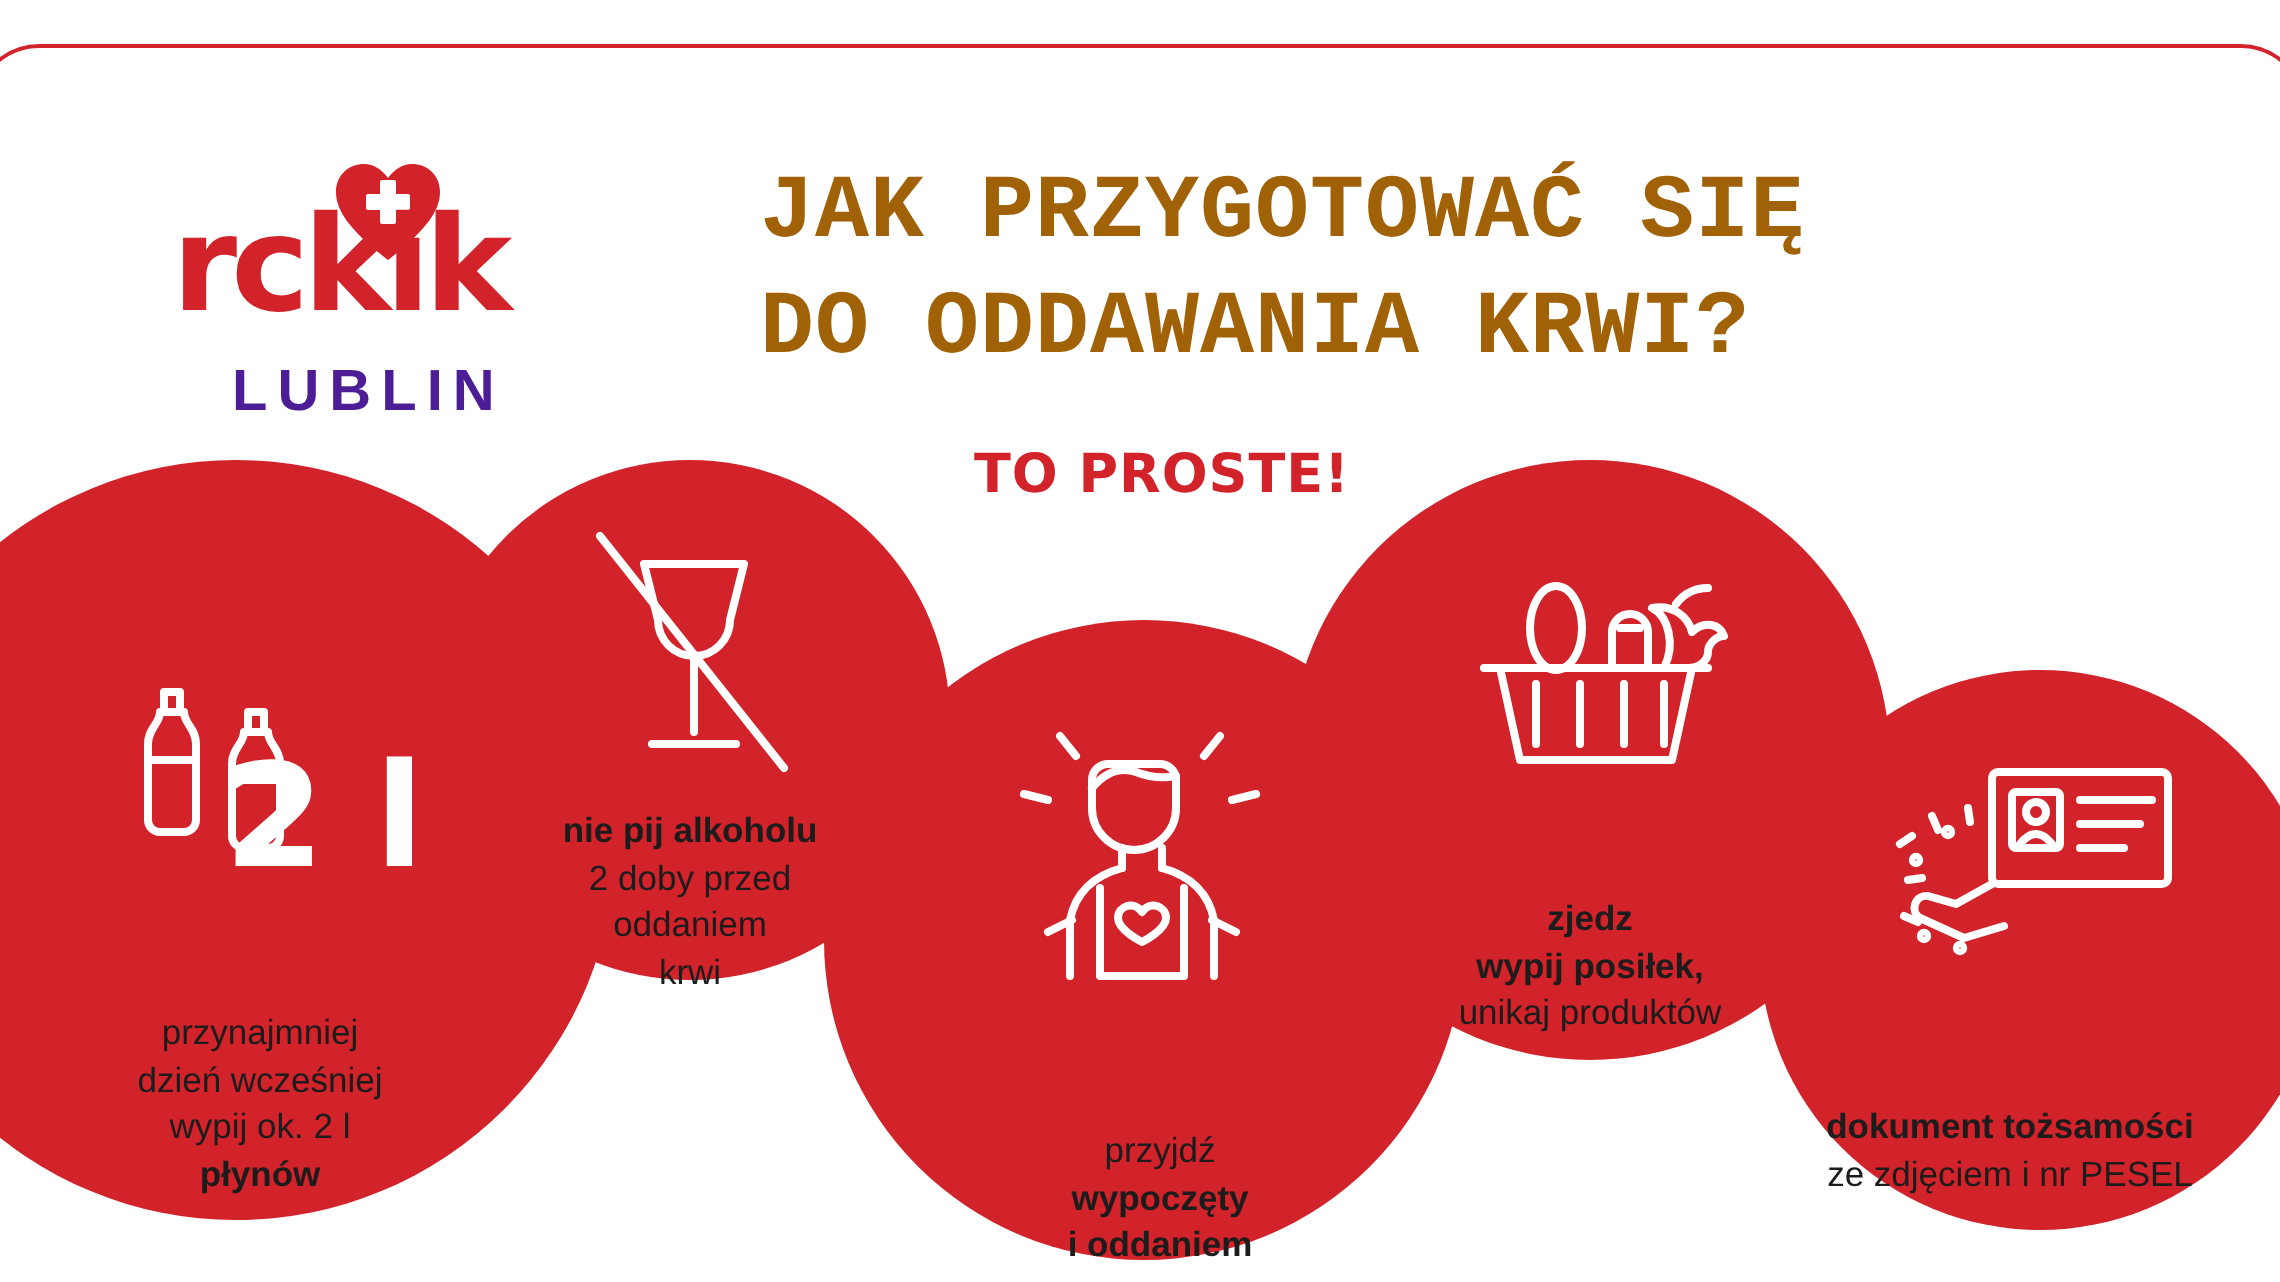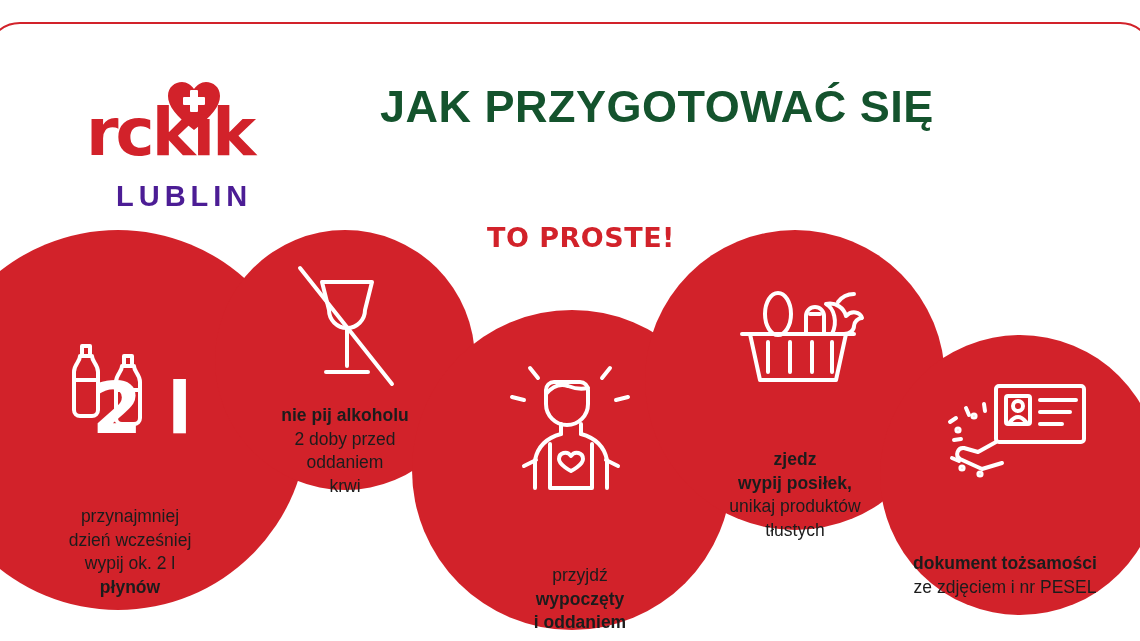--- a/index.html
+++ b/index.html
@@ -75,25 +75,25 @@
     width: 56px;
     height: 52px;
   }
 
   
   .title {
     position: absolute;
     left: 380px;
     top: 78px;
     width: 700px;
-    font-family: Liberation Sans, sans-serif;
+    font-family: Liberation Mono, monospace;
     font-weight: 700;
     font-size: 45px;
     line-height: 1.28;
-    color: #14532d;
+    color: #a16207;
     letter-spacing: 0.5px;
   }
   .subtitle {
     position: absolute;
     left: 487px;
     top: 222px;
     font-family: "DejaVu Sans", sans-serif;
     font-weight: 700;
     font-size: 27px;
     color: #d2222a;
@@ -145,34 +145,35 @@
       <path d="M28 50 C10 36 2 26 2 16 C2 7 9 2 16 2 C21 2 25 5 28 9 C31 5 35 2 40 2 C47 2 54 7 54 16 C54 26 46 36 28 50 Z" fill="#d2222a"></path>
       <rect x="24" y="10" width="8" height="22" fill="#ffffff" rx="1"></rect>
       <rect x="17" y="17" width="22" height="8" fill="#ffffff" rx="1"></rect>
     </svg>
     <div class="logo-word">rckik</div>
     <div class="logo-sub">LUBLIN</div>
   </div>
 
   <div class="title">
     <div>JAK PRZYGOTOWAĆ SIĘ</div>
+    <div>DO ODDAWANIA KRWI?</div>
   </div>
   <div class="subtitle">TO PROSTE!</div>
 
   <svg class="icon" style="left:72px; top:330px;" width="120" height="130" viewBox="0 0 120 130">
     <g fill="none" stroke="#ffffff" stroke-width="4" stroke-linejoin="round" stroke-linecap="round">
       <rect x="10" y="16" width="8" height="10"></rect>
       <path d="M8 26 h12 c0 6 6 8 6 16 v38 a6 6 0 0 1 -6 6 h-12 a6 6 0 0 1 -6 -6 v-38 c0 -8 6 -10 6 -16 z"></path>
       <path d="M2 50 h24"></path>
       <rect x="52" y="26" width="8" height="10"></rect>
       <path d="M50 36 h12 c0 6 6 8 6 16 v36 a6 6 0 0 1 -6 6 h-12 a6 6 0 0 1 -6 -6 v-36 c0 -8 6 -10 6 -16 z"></path>
       <path d="M44 60 h24"></path>
     </g>
   </svg>
-  <div class="icon" style="left:72px; top:372px; width:140px; text-align:center; color:#ffffff; font-family:'DejaVu Sans',sans-serif; font-weight:700; font-size:72px; line-height:1;">2 l</div>
+  <div class="icon" style="left:72px; top:372px; width:140px; text-align:right; color:#ffffff; font-family:'DejaVu Sans',sans-serif; font-weight:700; font-size:72px; line-height:1;">2 l</div>
 
   <svg class="icon" style="left:292px; top:262px;" width="110" height="130" viewBox="0 0 110 130">
     <g fill="none" stroke="#ffffff" stroke-width="4" stroke-linejoin="round" stroke-linecap="round">
       <path d="M30 20 h50 l-7 28 a18 18 0 0 1 -36 0 z"></path>
       <path d="M55 66 v38"></path>
       <path d="M34 110 h42"></path>
       <path d="M8 6 L100 122"></path>
     </g>
   </svg>
 
@@ -235,21 +236,20 @@
   <div class="caption cap3">
     <div>przyjdź</div>
     <div style="font-weight:700">wypoczęty</div>
     <div style="font-weight:700">i oddaniem</div>
   </div>
 
   <div class="caption cap4">
     <div style="font-weight:700">zjedz</div>
     <div style="font-weight:700">wypij posiłek,</div>
     <div>unikaj produktów</div>
-    <div>tłustych</div>
   </div>
 
   <div class="caption cap5">
     <div style="font-weight:700">dokument tożsamości</div>
     <div>ze zdjęciem i nr PESEL</div>
   </div>
 
 </div>
 
 </body></html>

